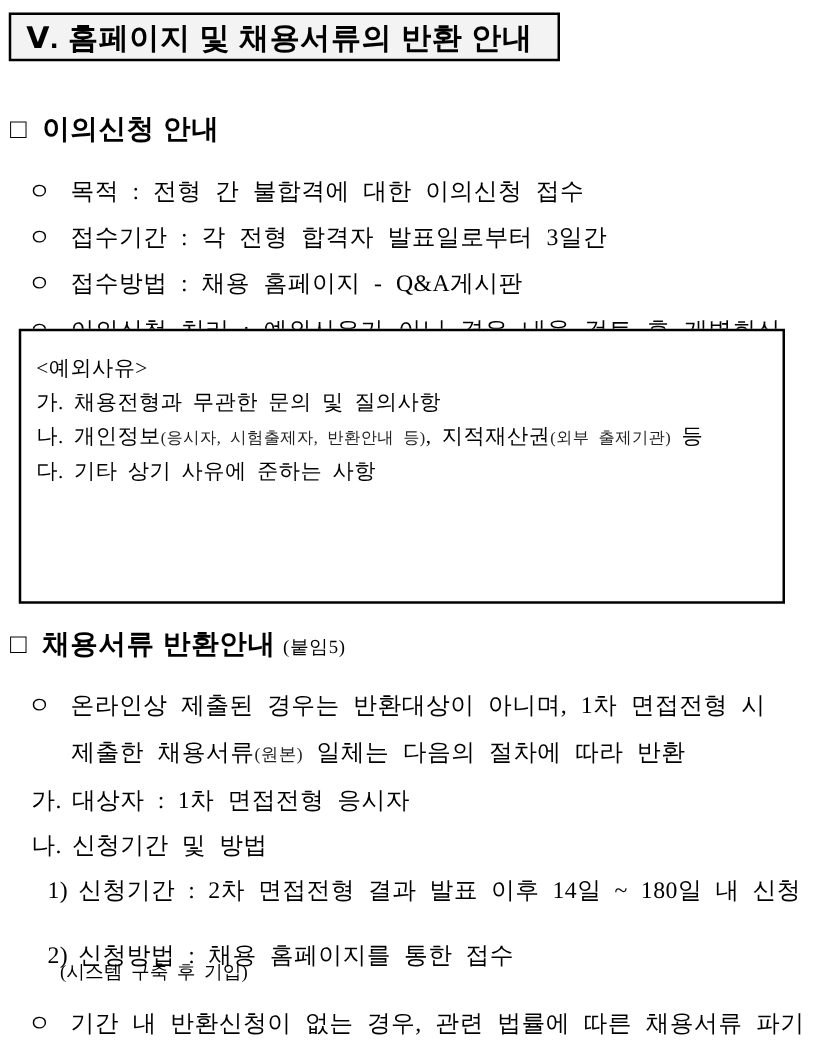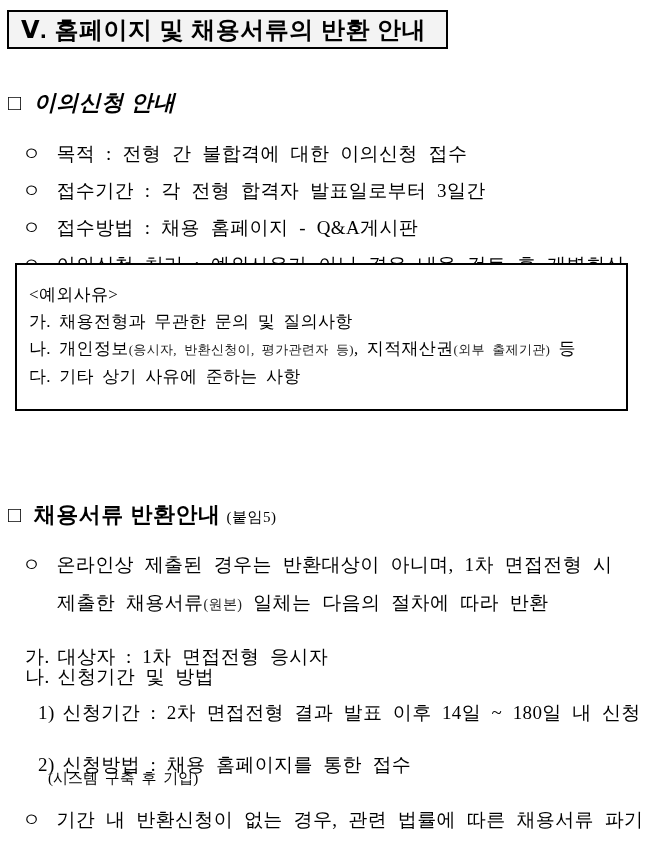--- a/index.html
+++ b/index.html
@@ -49,21 +49,21 @@
     word-spacing: 0.30em;
     letter-spacing: 0.02em;
     line-height: 24px;
   }
   .body-line .bmark { margin-right: 15px; }
   .small-inline { font-size: 14px; color: #222222; }
 
   
   .exception-box {
     position: absolute; left: 15px; top: 263px;
-    width: 613px; height: 148px;
+    width: 613px; height: 220px;
     box-sizing: border-box;
     border: 2px solid #000000;
     background: #ffffff;
     padding: 16px 0 0 12px;
   }
   .xline {
     font-size: 17px;
     line-height: 27px;
     word-spacing: 0.22em;
     letter-spacing: 0.02em;
@@ -86,58 +86,58 @@
     line-height: 20px;
   }
 </style>
 </head>
 <body>
 
 <div class="title-box">
   <span>Ⅴ. 홈페이지 및 채용서류의 반환 안내</span>
 </div>
 
-<div class="abs sec-heading" style="left:8px; top:88px;font-style:italic;">
+<div class="abs sec-heading" style="left:8px; top:88px;">
   <span class="marker">□</span><span>이의신청 안내</span>
 </div>
 
 <div class="abs body-line" style="left:22px; top:142px;">
   <span class="bmark">ㅇ</span><span>목적 : 전형 간 불합격에 대한 이의신청 접수</span>
 </div>
 <div class="abs body-line" style="left:22px; top:179px;">
   <span class="bmark">ㅇ</span><span>접수기간 : 각 전형 합격자 발표일로부터 3일간</span>
 </div>
 <div class="abs body-line" style="left:22px; top:216px;">
   <span class="bmark">ㅇ</span><span>접수방법 : 채용 홈페이지 - Q&amp;A게시판</span>
 </div>
 <div class="abs body-line" style="left:22px; top:253px;">
   <span class="bmark">ㅇ</span><span>이의신청 처리 : 예외사유가 아닌 경우 내용 검토 후 개별회신</span>
 </div>
 
 <div class="exception-box">
   <div class="xline">&lt;예외사유&gt;</div>
   <div class="xline">가. 채용전형과 무관한 문의 및 질의사항</div>
   <div class="xline">
-    <span>나. 개인정보</span><span class="small-inline">(응시자, 반환신청이, 평가관련자 등)</span><span>, 지적재산권</span><span class="small-inline">(외부 출제기관)</span><span> 등</span>
+    <span>나. 개인정보</span><span class="small-inline">(응시자, 시험출제자, 반환안내 등)</span><span>, 지적재산권</span><span class="small-inline">(외부 출제기관)</span><span> 등</span>
   </div>
   <div class="xline">다. 기타 상기 사유에 준하는 사항</div>
 </div>
 
 <div class="abs sec-heading" style="left:8px; top:500px;">
   <span class="marker">□</span><span>채용서류 반환안내</span><span class="suffix">(붙임5)</span>
 </div>
 
 <div class="abs body-line" style="left:22px; top:553px;">
   <span class="bmark">ㅇ</span><span>온라인상 제출된 경우는 반환대상이 아니며, 1차 면접전형 시</span>
 </div>
 <div class="abs body-line" style="left:57px; top:591px;">
   <span>제출한 채용서류</span><span class="small-inline">(원본)</span><span> 일체는 다음의 절차에 따라 반환</span>
 </div>
 
-<div class="abs list-line" style="left:25px; top:629px;margin-top:16px;">
+<div class="abs list-line" style="left:25px; top:629px;">
   <span class="label">가.</span><span>대상자 : 1차 면접전형 응시자</span>
 </div>
 <div class="abs list-line" style="left:25px; top:665px;text-align:center;">
   <span class="label">나.</span><span>신청기간 및 방법</span>
 </div>
 <div class="abs list-line" style="left:38px; top:701px;">
   <span class="label">1)</span><span>신청기간 : 2차 면접전형 결과 발표 이후 14일 ~ 180일 내 신청</span>
 </div>
 <div class="abs list-line" style="left:38px; top:737px;margin-top:16px;">
   <span class="label">2)</span><span>신청방법 : 채용 홈페이지를 통한 접수</span>

